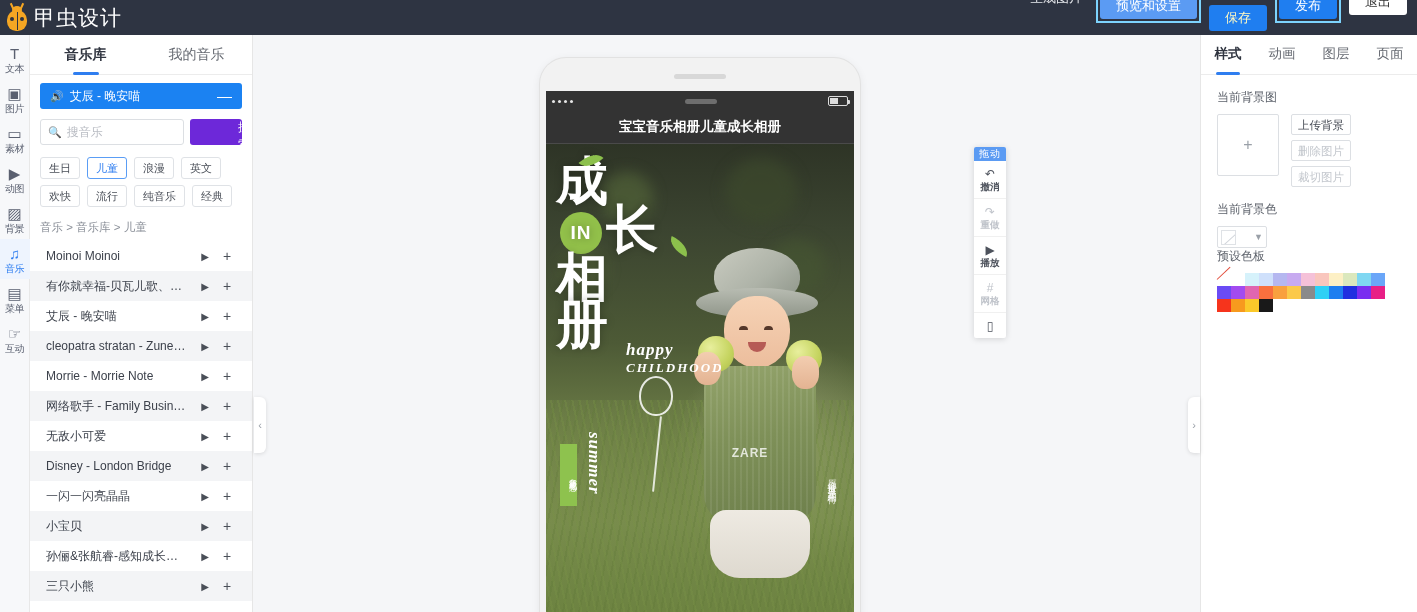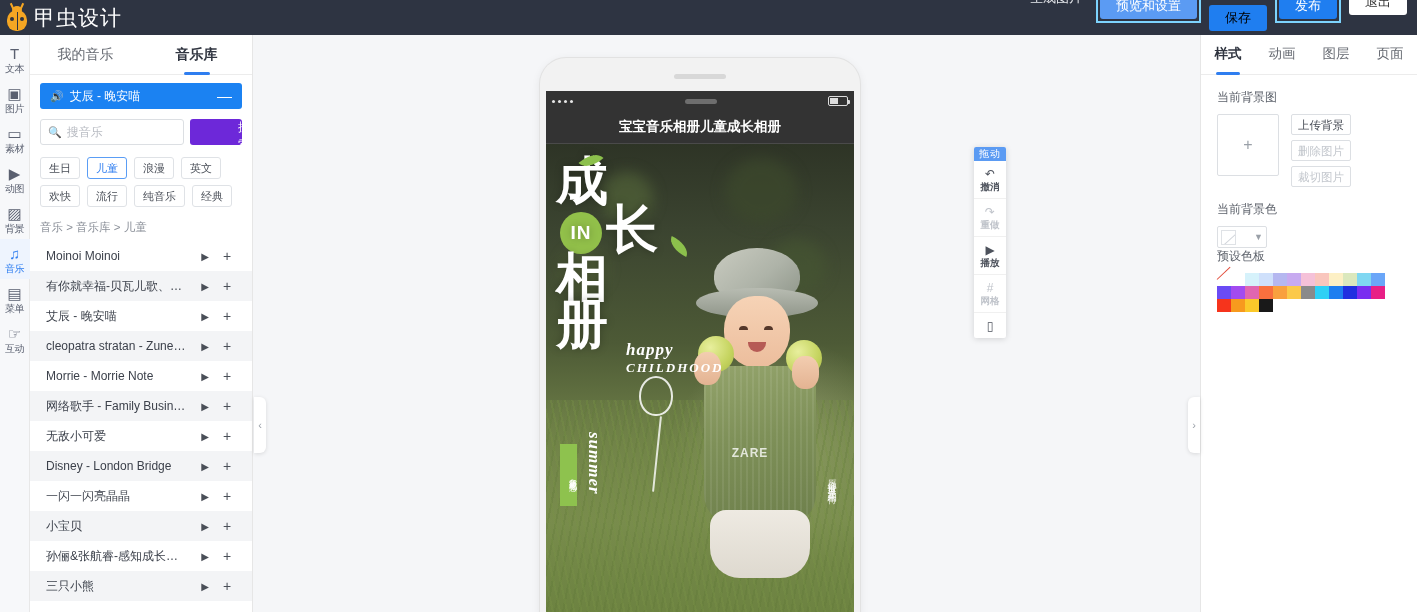--- a/index.html
+++ b/index.html
@@ -50,21 +50,21 @@
   }
   .top-plain {
     color: #e6e8ec; font-size: 13px; padding: 0 14px; white-space: nowrap;
   }
   .btn-red-box { border: 2px solid #7dd3fc; padding: 2px; display:flex; }
   .tbtn {
     font-size: 13px; padding: 6px 16px; border-radius: 3px; border: none;
     cursor: pointer; white-space: nowrap; line-height: 14px;
   }
   .tbtn.light-blue { background: #5b9bf3; color: #ffffff; }
-  .tbtn.blue { background: #1f7ef0; color: #000000; margin: 16px 8px; }
+  .tbtn.blue { background: #1f7ef0; color: #fef9c3; margin: 16px 8px; }
   .tbtn.blue2 { background: #1f7ef0; color: #ffffff; }
   .tbtn.white { background: #ffffff; color: #333333; margin-left: 8px; }
 
   
   .rail {
     position: absolute; top: 35px; left: 0; width: 30px; height: 577px;
     background: #f7f8fa; border-right: 1px solid #e8e8e8;
     display: flex; flex-direction: column; align-items: center; padding-top: 4px;
   }
   .rail-item {
@@ -455,22 +455,22 @@
       <span class="rail-lbl">菜单</span>
     </div>
     <div class="rail-item">
       <span class="rail-ico">☞</span>
       <span class="rail-lbl">互动</span>
     </div>
   </div>
 
   <div class="lpanel">
     <div class="ltabs">
+      <div class="ltab active">音乐库</div>
       <div class="ltab">我的音乐</div>
-      <div class="ltab active">音乐库</div>
     </div>
 
     <div class="lbody">
       <div class="now-playing">
         <span class="np-ico">🔊</span>
         <span>艾辰 - 晚安喵</span>
         <span class="np-minus">—</span>
       </div>
 
       <div class="searchrow">

